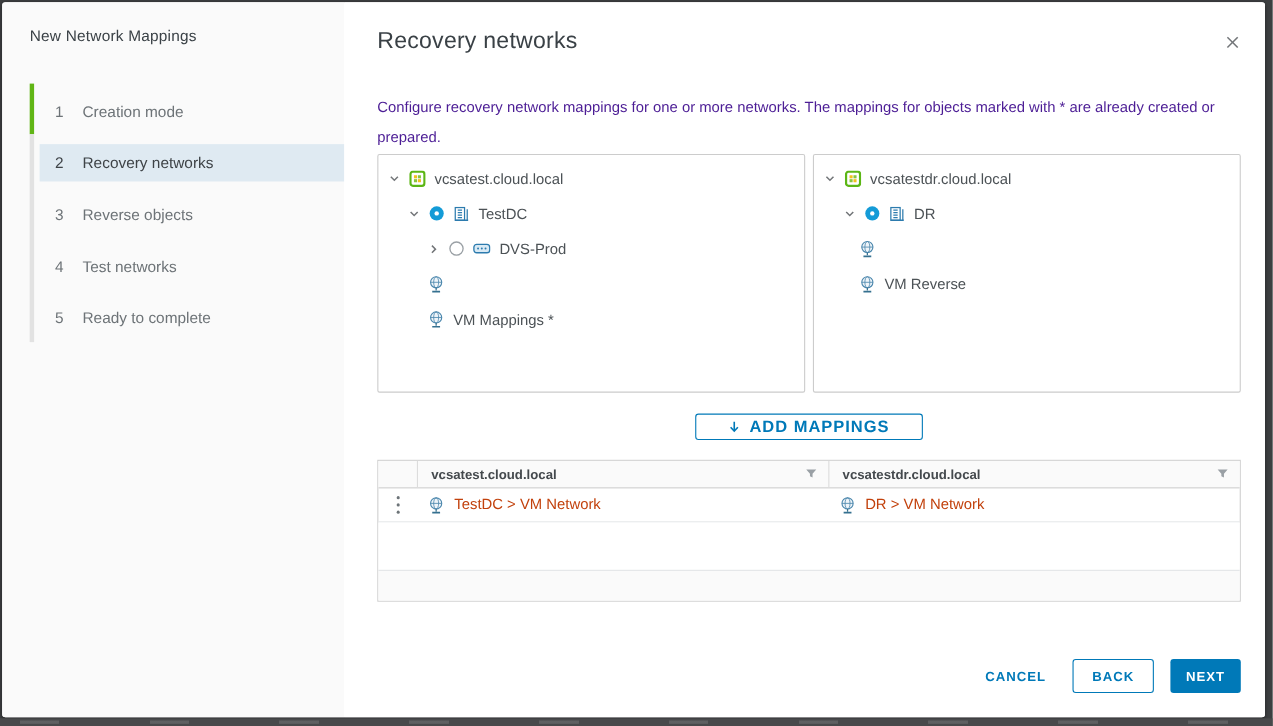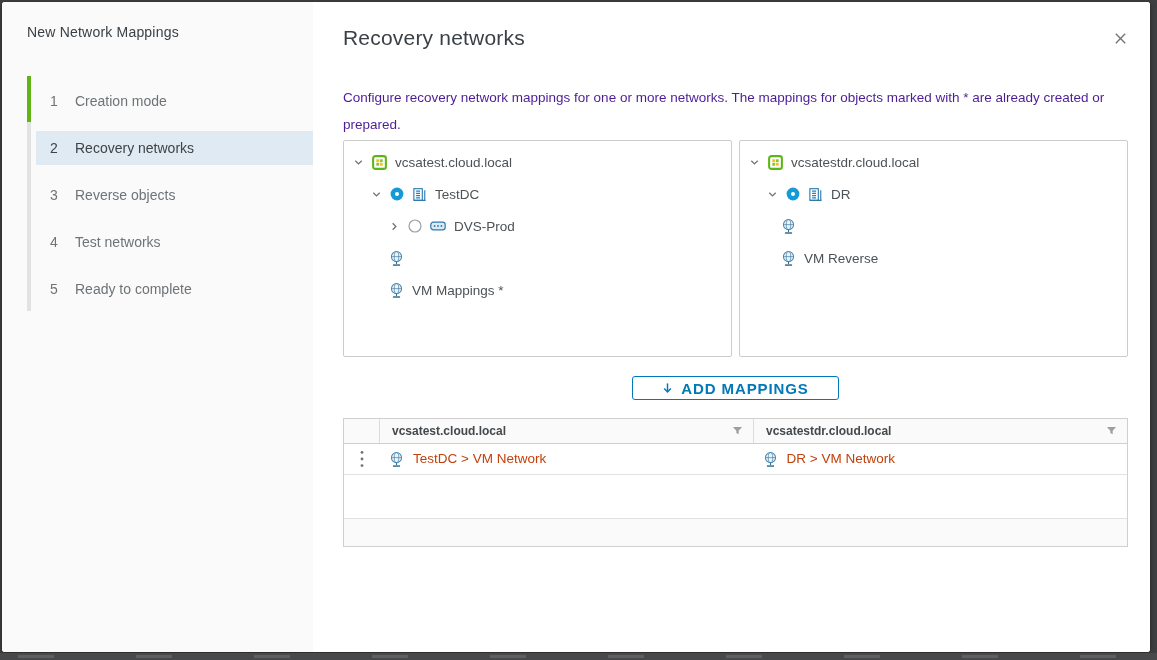--- a/index.html
+++ b/index.html
@@ -370,16 +370,21 @@
                 <line x1="4.2" y1="16" x2="11.8" y2="16" stroke="#35708f" stroke-width="1.6"></line>
               </svg>
             </span>
           <span>DR &gt; VM Network</span>
         </div>
       </div>
       <div class="tbody-empty"></div>
       <div class="tfoot"></div>
     </div>
 
+    <div class="actions">
+      <button class="btn btn-cancel">CANCEL</button>
+      <button class="btn btn-back">BACK</button>
+      <button class="btn btn-next">NEXT</button>
+    </div>
   </main>
 </div>
 
 <div class="bottom-sliver"></div>
 
 </body></html>

